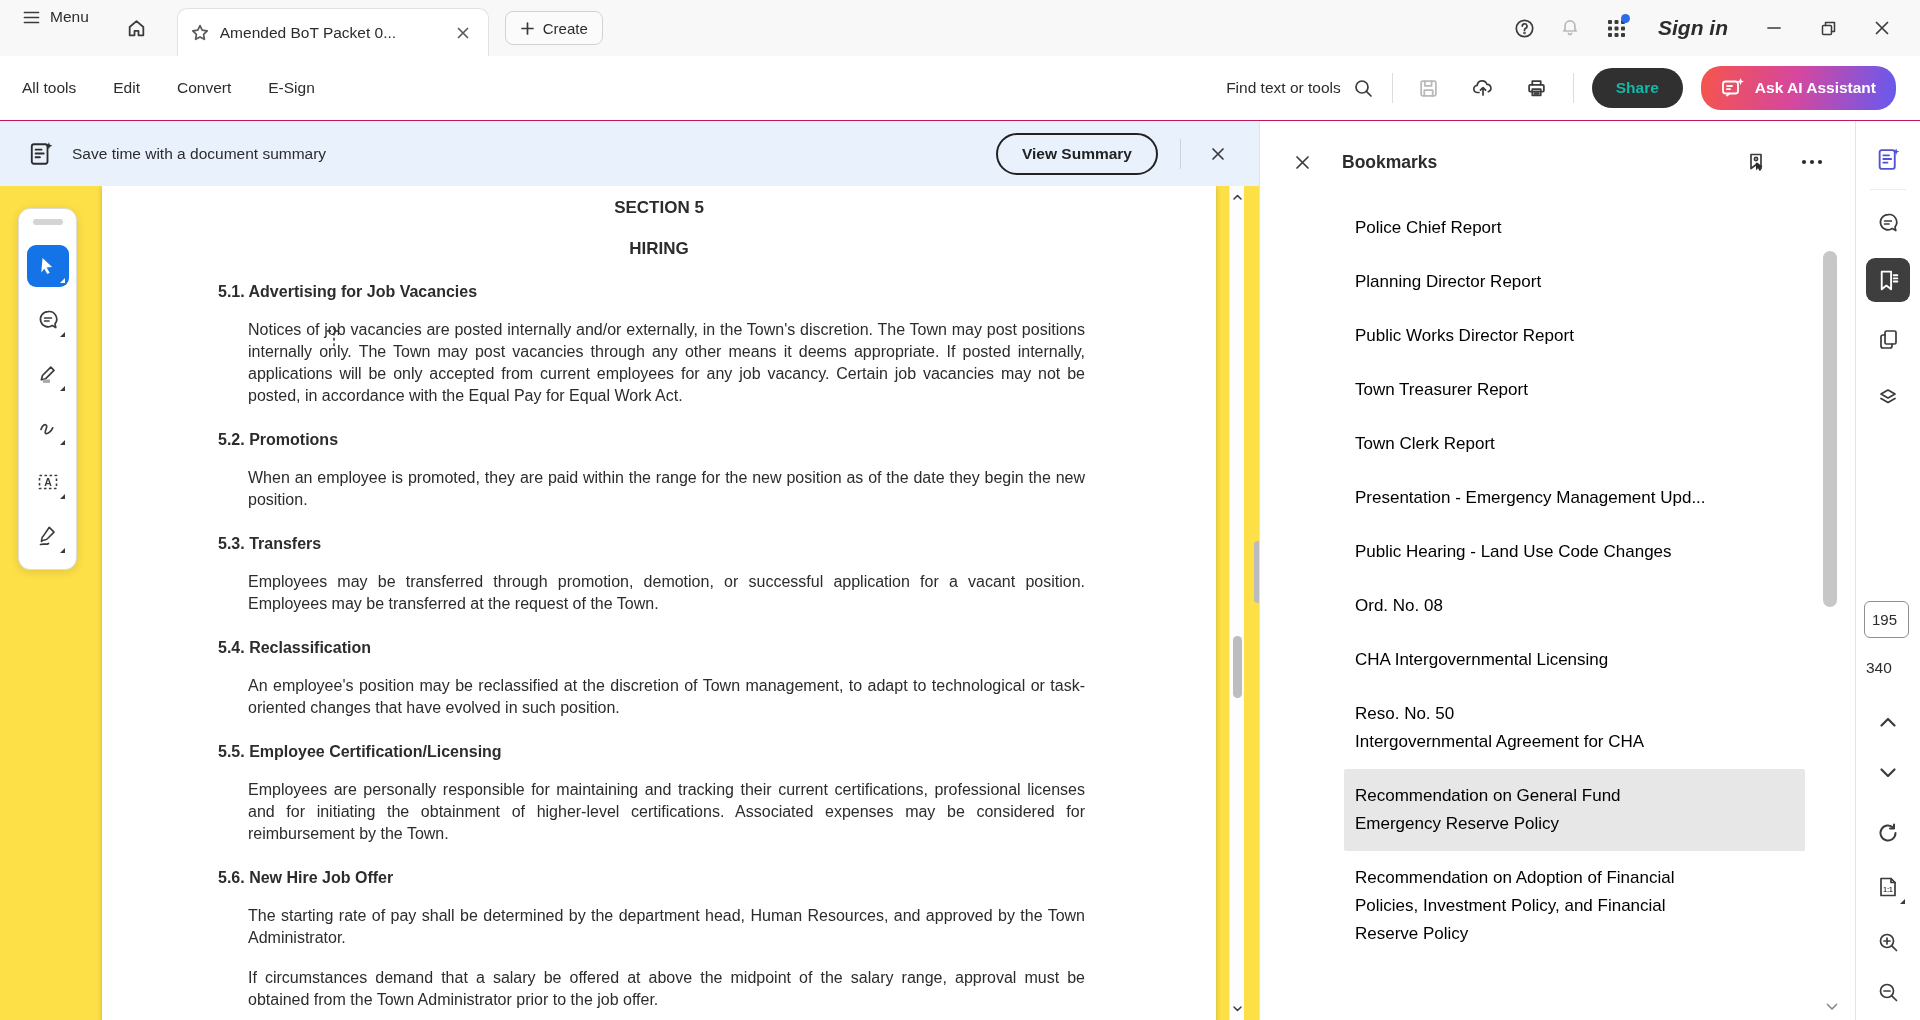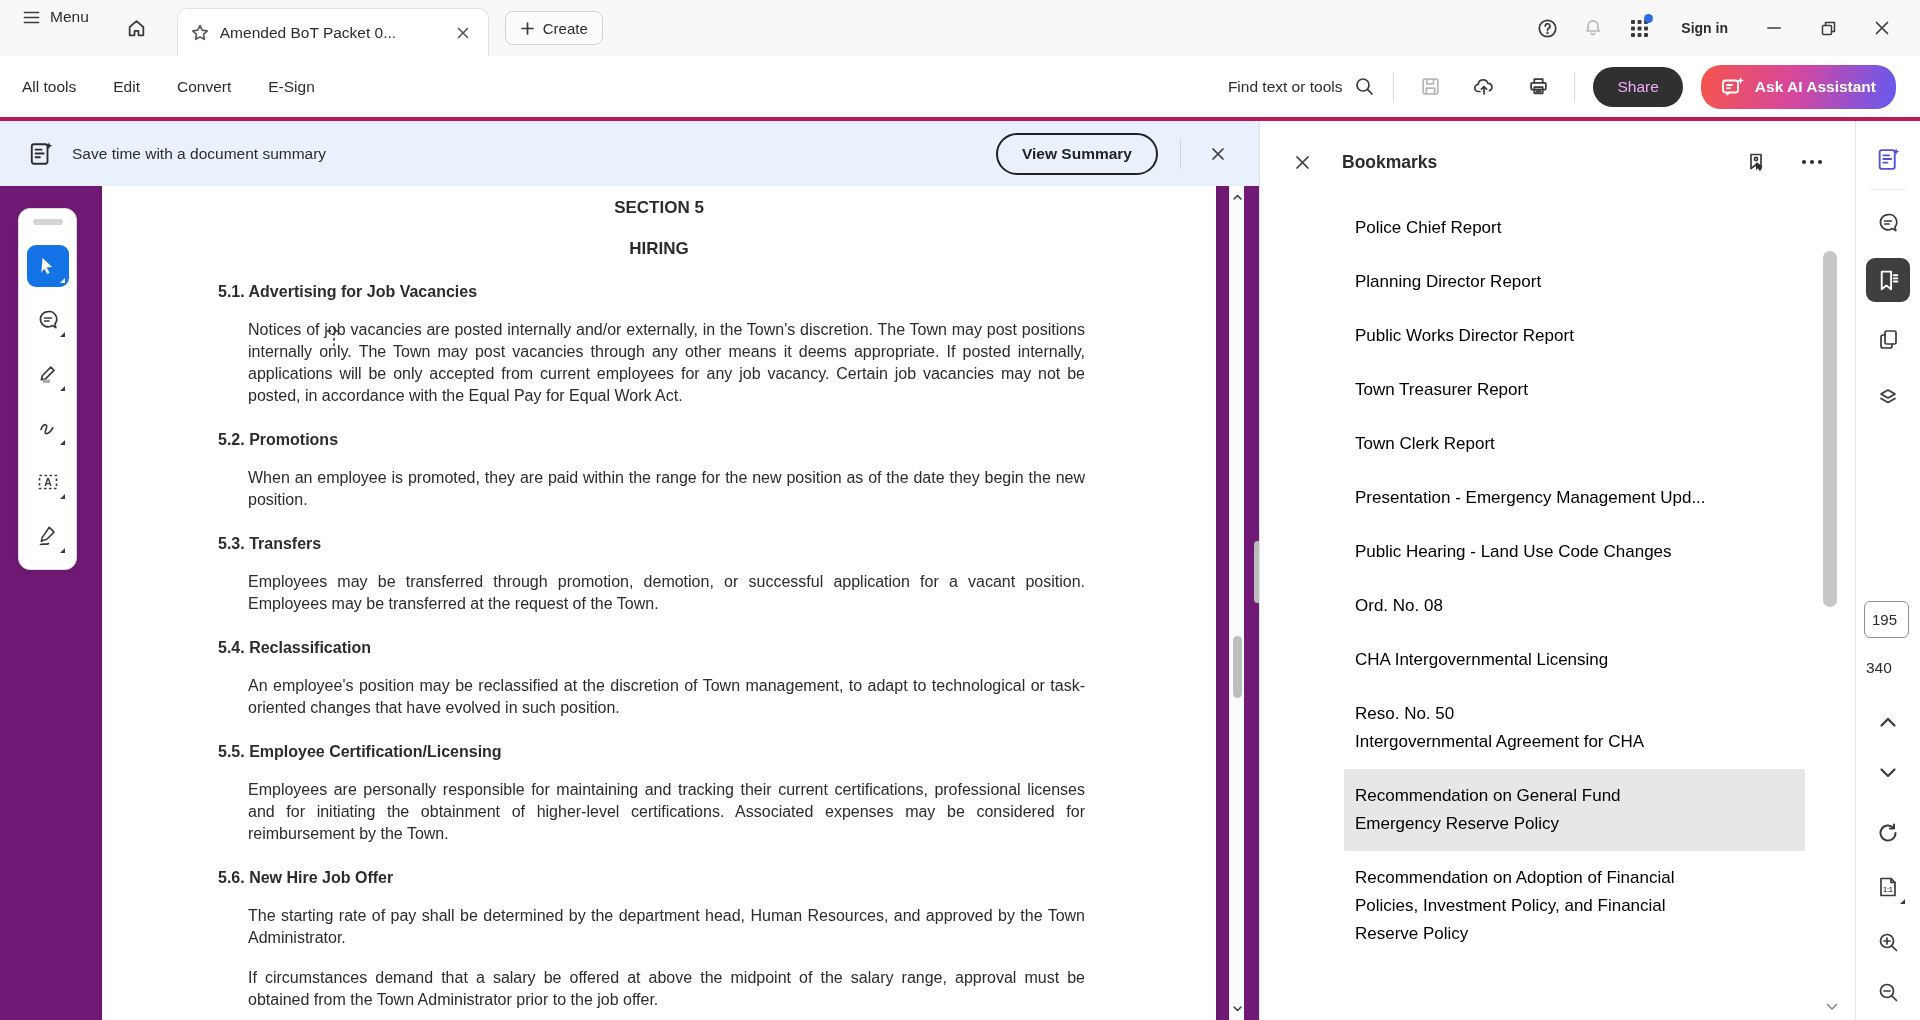--- a/index.html
+++ b/index.html
@@ -15,54 +15,54 @@
   .home-btn { width:40px; height:40px; display:flex; align-items:center; justify-content:center; margin-left:16px; border-radius:6px; cursor:pointer; }
   .doc-tab { margin-left:20px; align-self:flex-end; height:48px; width:312px; background:#fff;
     border:1px solid #e2e2e2; border-bottom:none; border-radius:10px 10px 0 0;
     display:flex; align-items:center; padding:0 12px; gap:10px; }
   .doc-tab .title { flex:1; font-size:15.5px; white-space:nowrap; overflow:hidden; }
   .tab-close { width:26px; height:26px; display:flex; align-items:center; justify-content:center; border-radius:4px; cursor:pointer; }
   .create-btn { margin-left:16px; height:34px; border:1px solid #d2d2d2; background:#fbfbfb; border-radius:8px;
     display:flex; align-items:center; gap:8px; padding:0 14px; font-size:15px; cursor:pointer; }
   .tb-right { margin-left:auto; display:flex; align-items:center; gap:10px; padding-right:16px; }
   .tb-iconbtn { width:36px; height:36px; display:flex; align-items:center; justify-content:center; border-radius:6px; cursor:pointer; position:relative; }
-  .signin { font-size:14px; font-weight:700; margin:0 14px 0 14px; cursor:pointer; }
+  .signin { font-size:21px; font-weight:700; margin:0 14px 0 14px; cursor:pointer;font-style:italic; }
   .win-btn { width:44px; height:36px; display:flex; align-items:center; justify-content:center; cursor:pointer; }
   .grid-dot { position:absolute; top:4px; right:4px; width:9px; height:9px; border-radius:50%; background:#2b6cee; }
 
   
-  .toolbar { height:65px; background:#fff; border-bottom:4px solid #be185d; display:flex; align-items:center; padding:0 24px 0 22px; }
+  .toolbar { height:65px; background:#fff; border-bottom:1px solid #be185d; display:flex; align-items:center; padding:0 24px 0 22px; }
   .tool-menus { display:flex; gap:37px; }
   .tool-menus .tm { font-size:15.5px; cursor:pointer; }
   .tb2-right { margin-left:auto; display:flex; align-items:center; gap:18px; }
   .find { display:flex; align-items:center; gap:12px; cursor:pointer; }
   .find span { font-size:15.5px; }
   .vdiv { width:1px; height:30px; background:#dcdcdc; }
-  .share-btn { height:40px; background:#303030; color:#f0abfc; border-radius:20px; padding:0 24px;
-    font-size:15.5px; font-weight:400; display:flex; align-items:center; cursor:pointer; }
+  .share-btn { height:40px; background:#303030; color:#14b8a6; border-radius:20px; padding:0 24px;
+    font-size:15.5px; font-weight:700; display:flex; align-items:center; cursor:pointer; }
   .ai-btn { height:44px; border-radius:20px; padding:0 20px; display:flex; align-items:center; gap:10px;
     color:#fff; font-size:15.5px; font-weight:700; cursor:pointer;
     background:linear-gradient(100deg,#f5554b 0%,#d6479e 48%,#655af0 100%); }
 
   
   .workspace { position:relative; height:899px; display:flex; }
   .left-col { width:1259px; display:flex; flex-direction:column; }
 
   
   .banner { height:65px; background:#e9f2fc; display:flex; align-items:center; padding:0 26px 0 28px; gap:18px; }
   .banner-msg { font-size:15.5px; }
   .banner-spacer { flex:1; }
   .view-summary { height:42px; border:2px solid #222; border-radius:21px; background:transparent;
     padding:0 24px; font-size:15.5px; font-weight:700; color:#222; display:flex; align-items:center; cursor:pointer;
     font-family:"Liberation Sans", sans-serif; }
   .banner-div { width:1px; height:30px; background:#c6d4e2; margin:0 4px; }
   .banner-close { width:30px; height:30px; display:flex; align-items:center; justify-content:center; border-radius:4px; cursor:pointer; }
 
   
-  .viewer { position:relative; flex:1; background:#701a75; overflow:hidden; }
+  .viewer { position:relative; flex:1; background:#fde047; overflow:hidden; }
   .page { position:absolute; left:102px; top:0; width:1114px; height:900px; background:#fff;
     box-shadow:0 1px 5px rgba(0,0,0,.22); }
   .page-inner { padding-top:12px; }
   .doc-h1 { text-align:center; font-size:17px; font-weight:700; }
   .doc-h2 { text-align:center; font-size:17px; font-weight:700; margin-top:21px; }
   .sec-h { font-size:16px; font-weight:700; margin:24px 131px 0 116px; }
   .sec-p { font-size:16px; line-height:22px; text-align:justify; margin:18px 131px 0 146px; }
   .text-caret { position:absolute; left:224px; top:140px; width:16px; height:24px; }
   .doc-scrollbar { position:absolute; right:15px; top:0; bottom:0; width:15px; background:#fdfdfd; border-left:1px solid #ededed; }
   .doc-scrollbar .arr { position:absolute; left:2px; width:11px; height:11px; }

